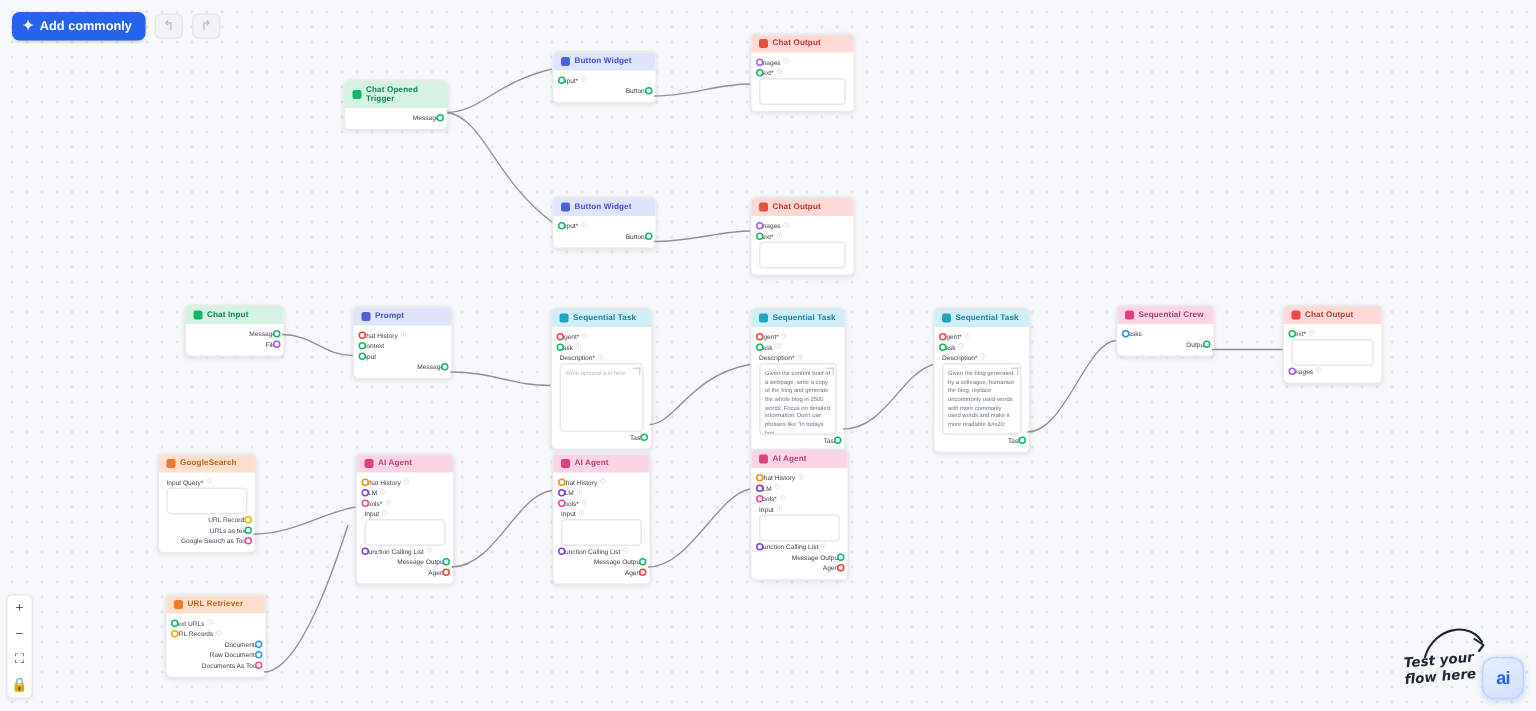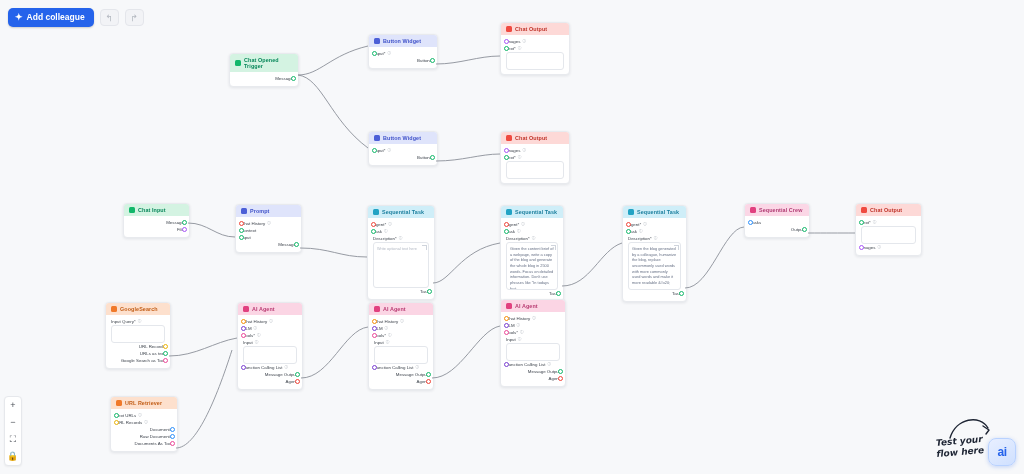--- a/index.html
+++ b/index.html
@@ -136,21 +136,21 @@
     <path d="M808,233 C826,233 838,233 855,233"></path>
     <path d="M169,356 C196,356 214,342 237,338"></path>
     <path d="M176,448 C196,448 216,400 232,350"></path>
     <path d="M301,378 C330,378 344,330 368,327"></path>
     <path d="M432,378 C460,378 478,330 500,326"></path>
   </svg>
 
   <div class="toolbar">
     <button class="add-btn">
       <span class="plus">✦</span>
-      <span>Add colleague</span>
+      <span>Add commonly</span>
     </button>
     <div class="icon-btn">↰</div>
     <div class="icon-btn">↱</div>
   </div>
 
   <div class="zoom-ctrls">
     <div>+</div>
     <div>−</div>
     <div>⛶</div>
     <div>🔒</div>

